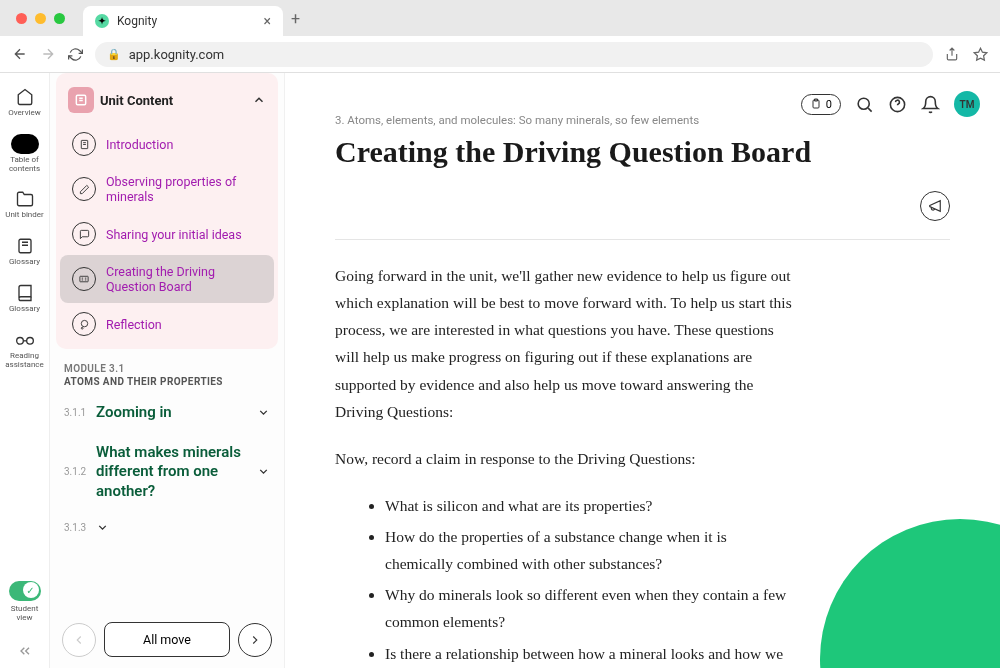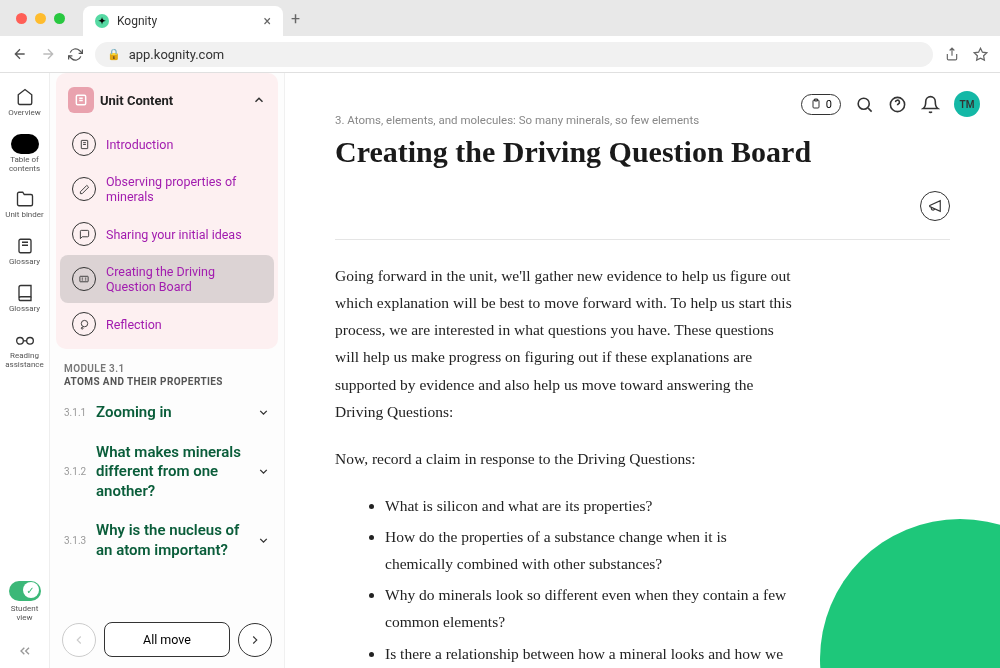--- a/index.html
+++ b/index.html
@@ -289,21 +289,20 @@
       <span class="lesson-num">3.1.2</span>
       <span class="lesson-title">What makes minerals different from one another?</span>
       <span>
           <svg width="13" height="13" viewBox="0 0 24 24" fill="none" stroke="#333" stroke-width="2.5">
             <path d="M6 9l6 6 6-6"></path>
           </svg>
         </span>
     </div>
     <div class="lesson-item">
       <span class="lesson-num">3.1.3</span>
-      <span class="lesson-title">Why is the nucleus of an atom important?</span>
       <span>
           <svg width="13" height="13" viewBox="0 0 24 24" fill="none" stroke="#333" stroke-width="2.5">
             <path d="M6 9l6 6 6-6"></path>
           </svg>
         </span>
     </div>
 
     <div class="sidebar-footer">
       <div class="circle-btn disabled">
           <svg width="14" height="14" viewBox="0 0 24 24" fill="none" stroke="currentColor" stroke-width="2">

